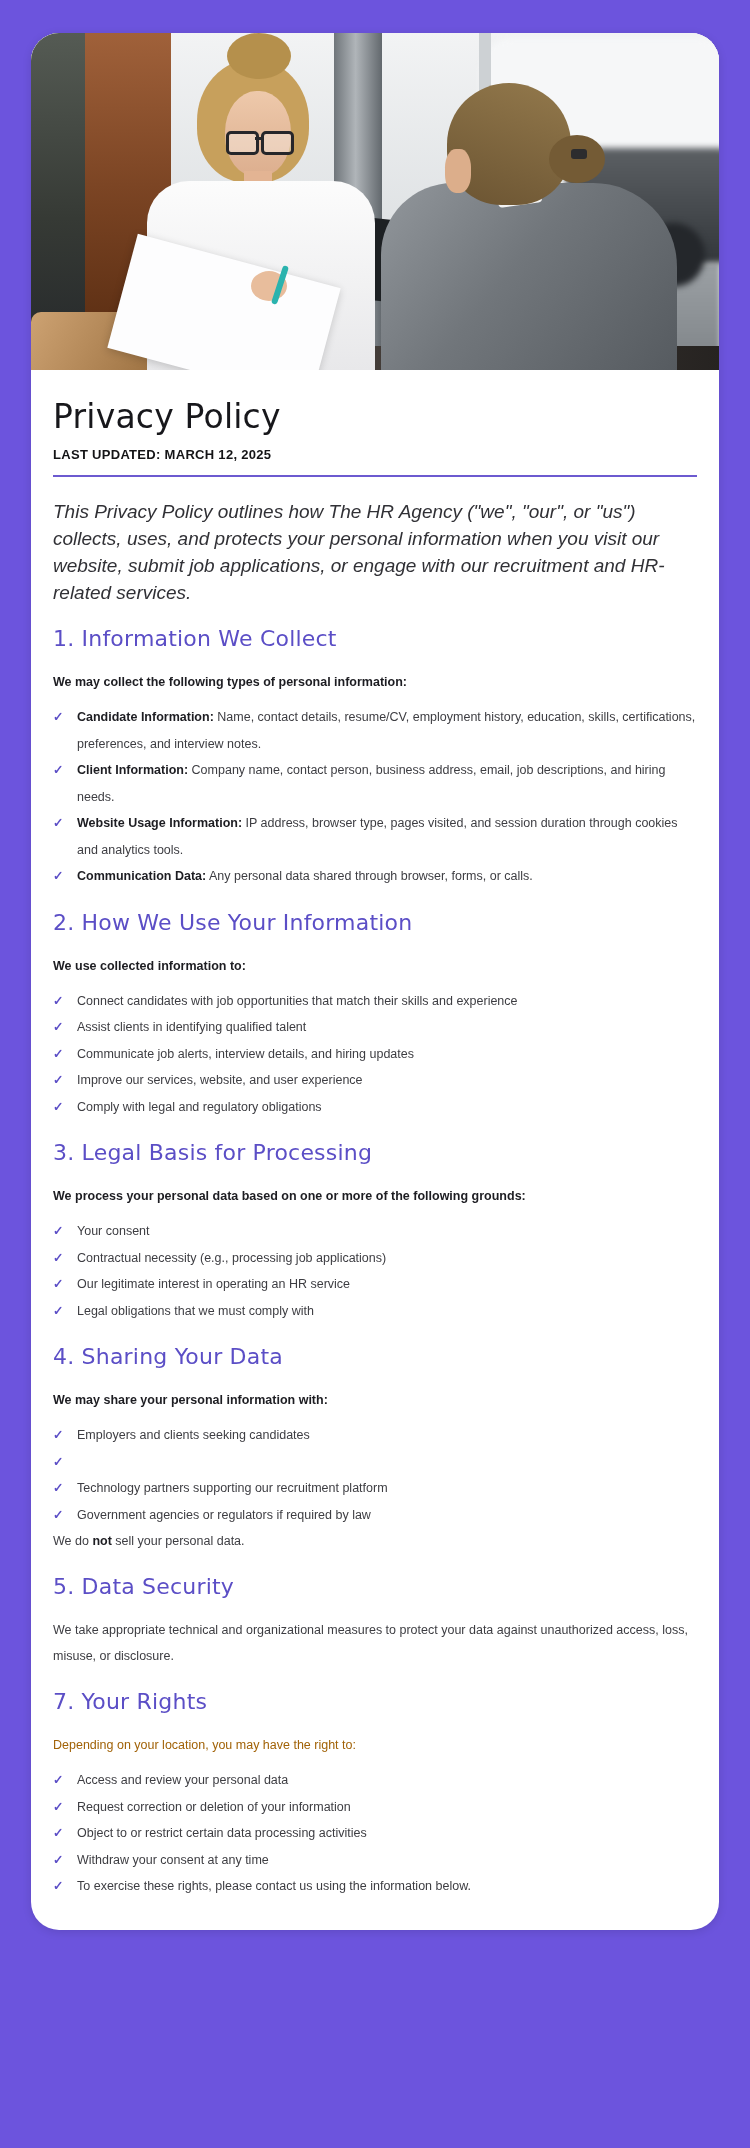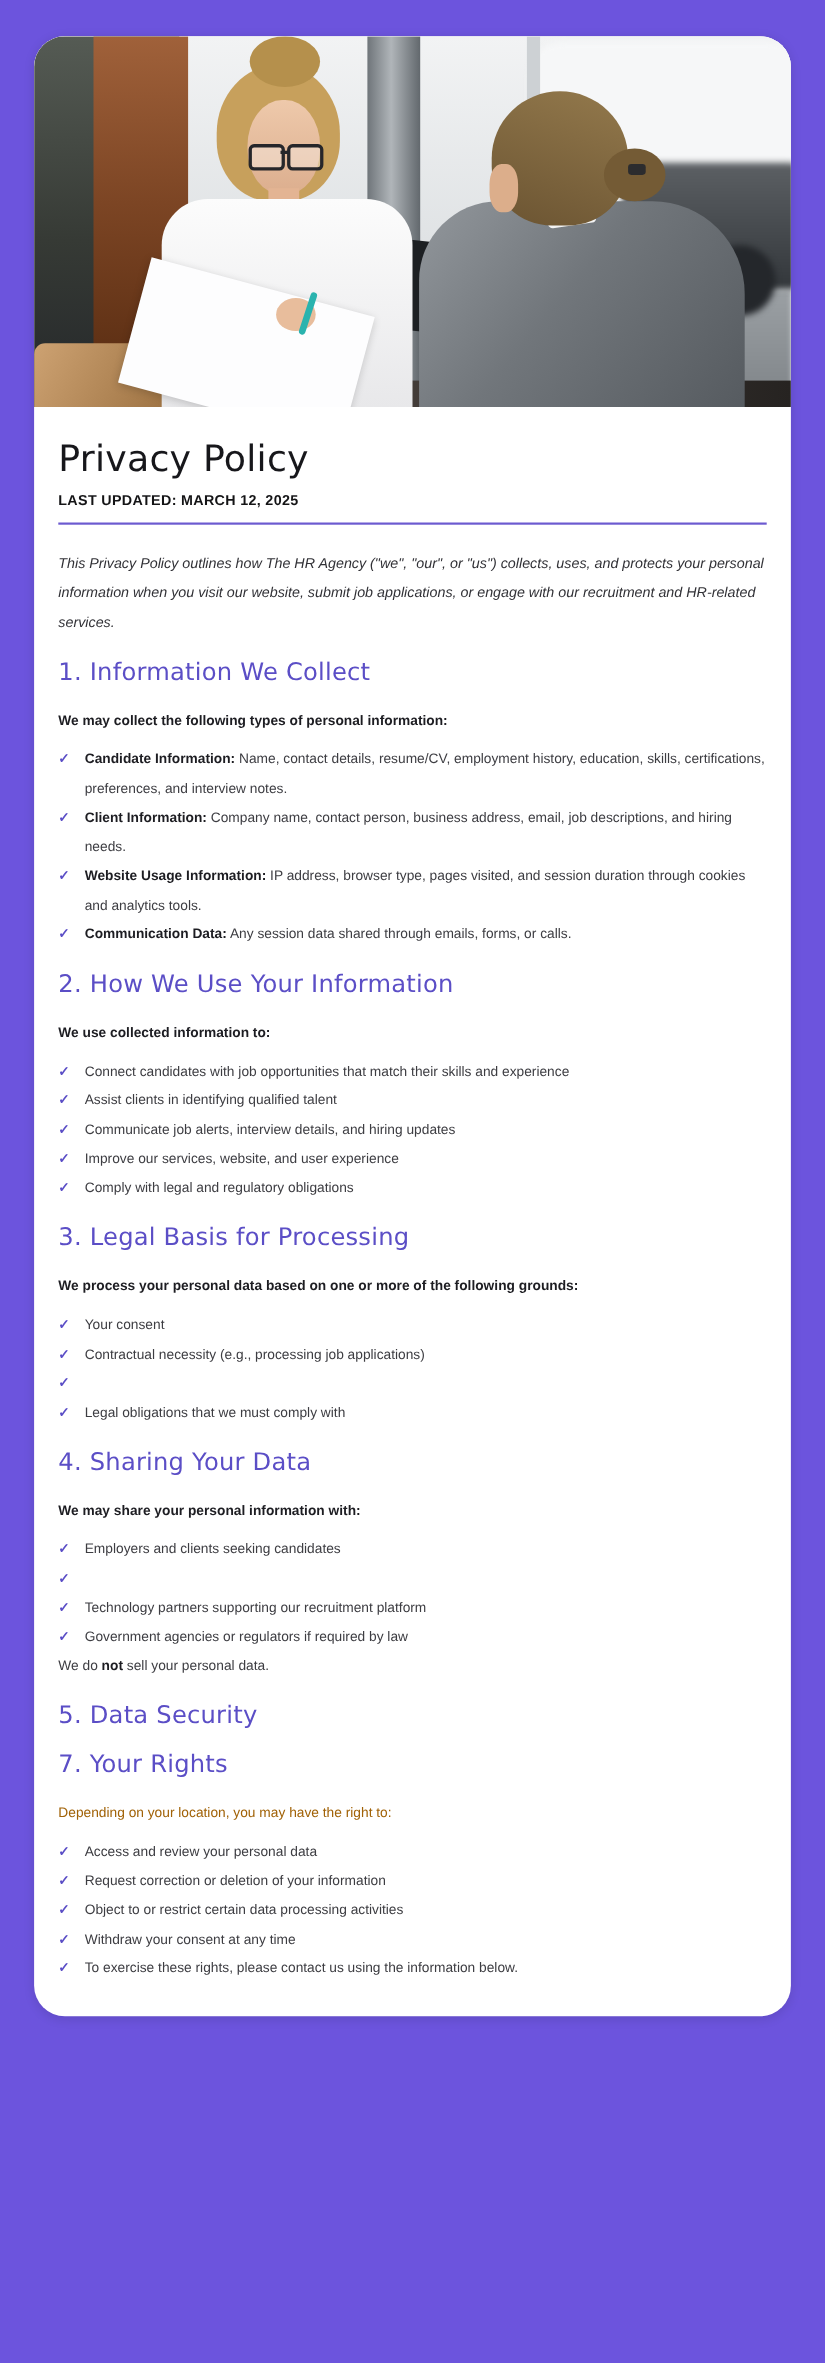--- a/index.html
+++ b/index.html
@@ -55,21 +55,21 @@
 
   
   .content{padding:27px 22px 30px;}
   h1{
     font-family:"DejaVu Sans",sans-serif;
     font-size:33px;font-weight:500;color:#17171b;
     margin:0 0 11px;letter-spacing:.2px;
   }
   .updated{font-size:13px;font-weight:700;color:#141416;letter-spacing:.3px;margin:0 0 13px;}
   .rule{height:2px;background:#6c5ad0;margin:0 0 21px;}
-  .intro{font-style:italic;font-size:13px;line-height:27px;color:#313136;margin:0;}
+  .intro{font-style:italic;font-size:19px;line-height:27px;color:#313136;margin:0;}
   h2{
     font-family:"DejaVu Sans",sans-serif;
     font-size:22px;font-weight:500;color:#5b4ec6;
     margin:20px 0 18px;letter-spacing:.2px;
   }
   .lead{font-size:12.5px;font-weight:700;color:#1d1d22;margin:0 0 9px;line-height:26px;}
   .lead.regular{font-weight:400;color:#a16207;}
   ul.checks{list-style:none;margin:0;padding:0;}
   ul.checks li{display:flex;gap:11px;font-size:12.5px;line-height:26.5px;color:#3d3d42;}
   .check{color:#5b4ec6;font-weight:700;flex:0 0 13px;}
@@ -133,21 +133,21 @@
         <li>
           <span class="check">✓</span>
           <span class="li-text"><b>Client Information:</b> <span>Company name, contact person, business address, email, job descriptions, and hiring needs.</span></span>
         </li>
         <li>
           <span class="check">✓</span>
           <span class="li-text"><b>Website Usage Information:</b> <span>IP address, browser type, pages visited, and session duration through cookies and analytics tools.</span></span>
         </li>
         <li>
           <span class="check">✓</span>
-          <span class="li-text"><b>Communication Data:</b> <span>Any session data shared through emails, forms, or calls.</span></span>
+          <span class="li-text"><b>Communication Data:</b> <span>Any personal data shared through browser, forms, or calls.</span></span>
         </li>
       </ul>
     </section>
 
     <section>
       <h2>2. How We Use Your Information</h2>
       <p class="lead">We use collected information to:</p>
       <ul class="checks">
         <li>
             <span class="check">✓</span>
@@ -179,20 +179,21 @@
         <li>
             <span class="check">✓</span>
             <span class="li-text">Your consent</span>
           </li>
         <li>
             <span class="check">✓</span>
             <span class="li-text">Contractual necessity (e.g., processing job applications)</span>
           </li>
         <li>
             <span class="check">✓</span>
+            <span class="li-text">Our legitimate interest in operating an HR service</span>
           </li>
         <li>
             <span class="check">✓</span>
             <span class="li-text">Legal obligations that we must comply with</span>
           </li>
       </ul>
     </section>
 
     <section>
       <h2>4. Sharing Your Data</h2>
@@ -212,20 +213,21 @@
         <li>
             <span class="check">✓</span>
             <span class="li-text">Government agencies or regulators if required by law</span>
           </li>
       </ul>
       <p class="body note"><span>We do </span><b>not</b><span> sell your personal data.</span></p>
     </section>
 
     <section>
       <h2>5. Data Security</h2>
+      <p class="body">We take appropriate technical and organizational measures to protect your data against unauthorized access, loss, misuse, or disclosure.</p>
     </section>
 
 
     <section>
       <h2>7. Your Rights</h2>
       <p class="lead regular">Depending on your location, you may have the right to:</p>
       <ul class="checks">
         <li>
             <span class="check">✓</span>
             <span class="li-text">Access and review your personal data</span>

